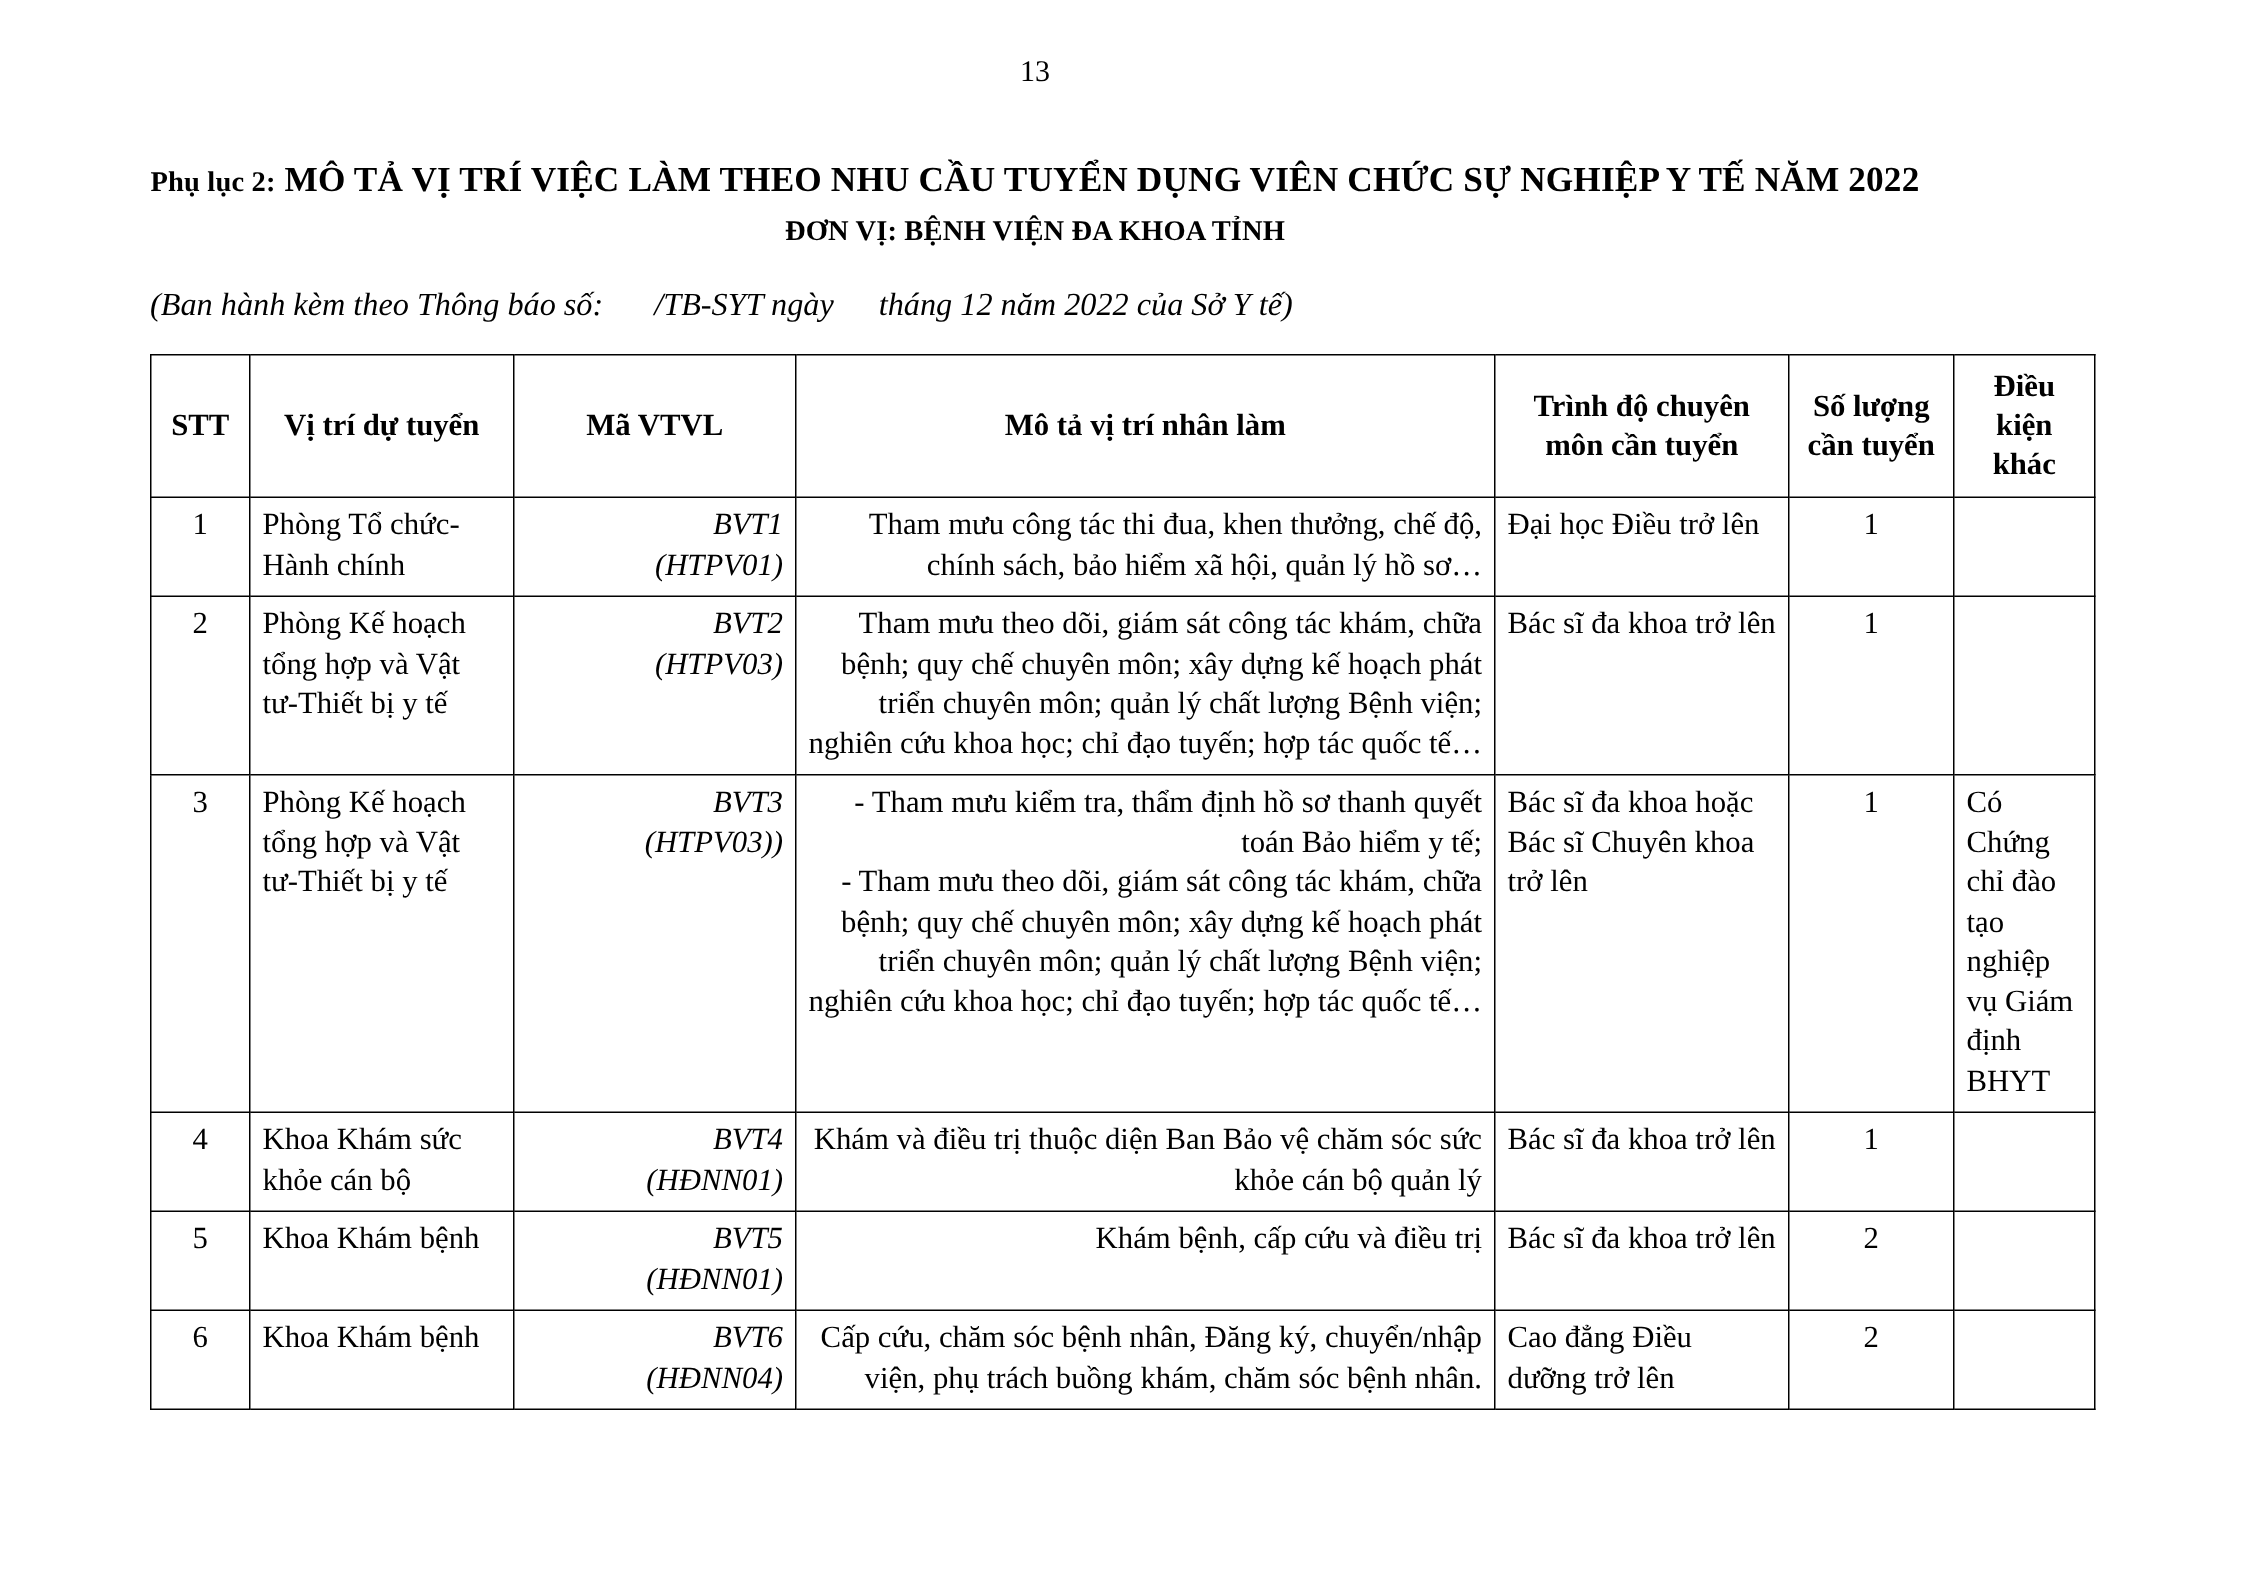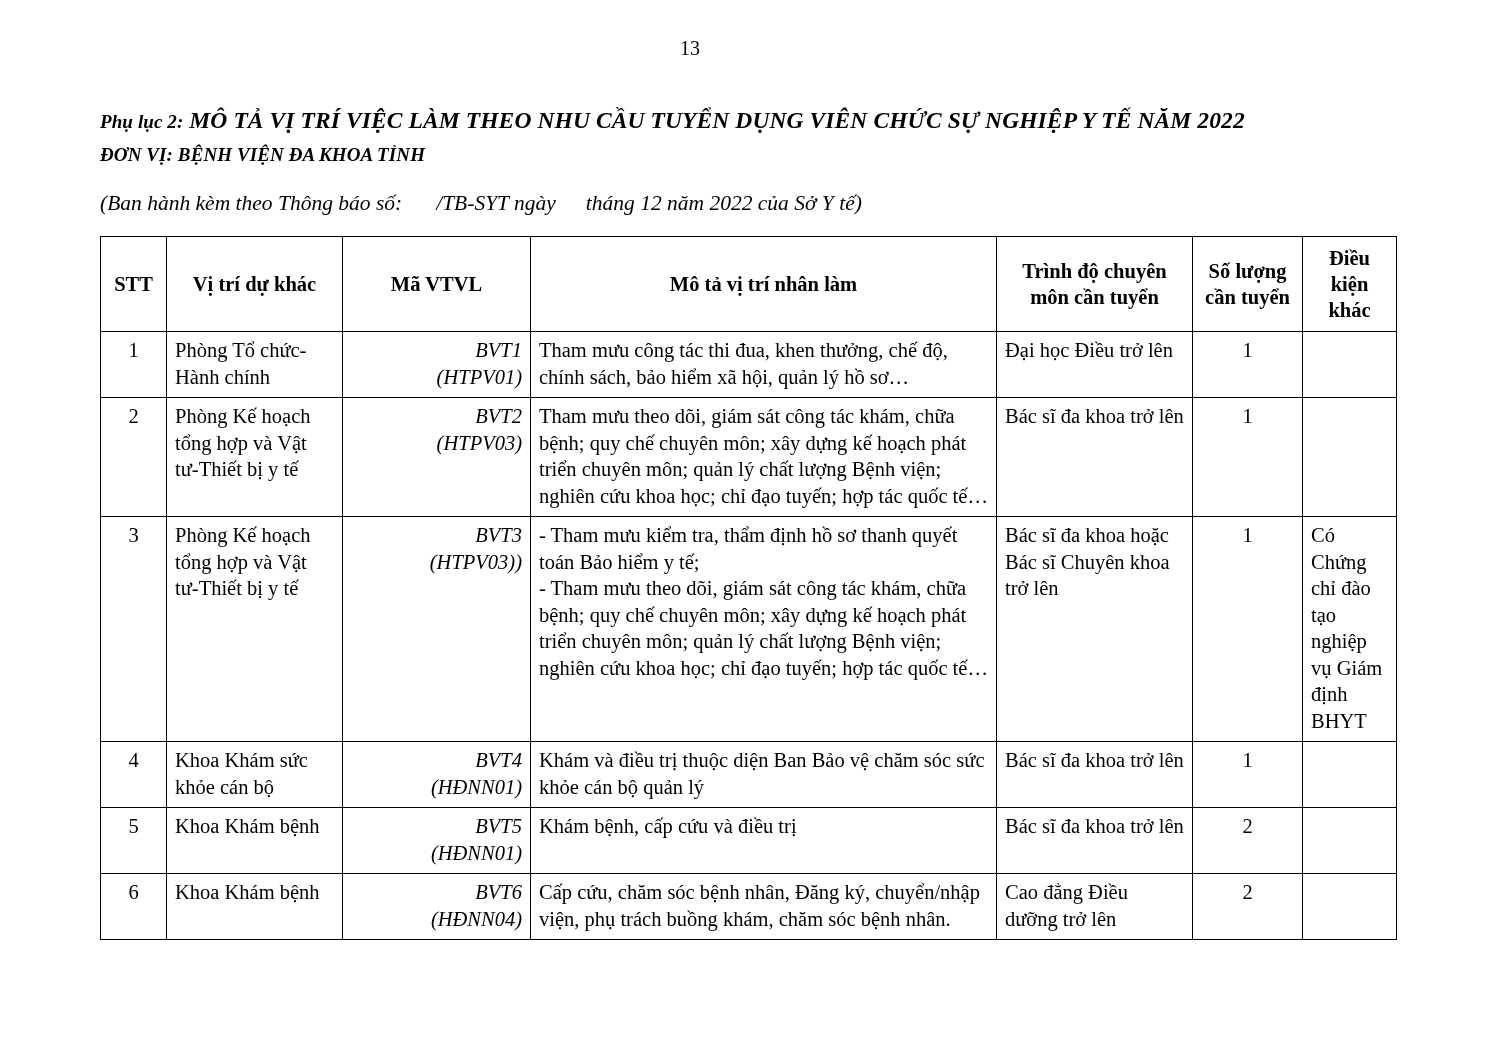--- a/index.html
+++ b/index.html
@@ -22,22 +22,22 @@
     padding: 36px 100px 0 100px;
     position: relative;
   }
   .page-number {
     text-align: center;
     font-size: 20px;
     line-height: 24px;
     margin-bottom: 44px;
   }
   .title-block {
+    text-align: center;
     margin-bottom: 6px;
-    font-style: italic;
   }
   .title-line1 {
     font-size: 23.5px;
     font-weight: bold;
     line-height: 32px;
     letter-spacing: 0.1px;
   }
   .title-line1 .prefix {
     font-size: 19px;
     font-weight: bold;
@@ -85,20 +85,21 @@
   td.c-pos {
     vertical-align: middle;
   }
   td.c-code {
     text-align: right;
     vertical-align: middle;
     font-style: italic;
   }
   td.c-desc {
     vertical-align: middle;
+    text-align: right;
   }
   td.c-level {
     vertical-align: middle;
   }
   td.c-qty {
     text-align: center;
     vertical-align: middle;
   }
   td.c-other {
     vertical-align: top;
@@ -134,21 +135,21 @@
       <col class="col-pos">
       <col class="col-code">
       <col class="col-desc">
       <col class="col-level">
       <col class="col-qty">
       <col class="col-other">
     </colgroup>
     <thead>
       <tr>
         <th>STT</th>
-        <th>Vị trí dự khác</th>
+        <th>Vị trí dự tuyển</th>
         <th>Mã VTVL</th>
         <th>Mô tả vị trí nhân làm</th>
         <th>Trình độ chuyên môn cần tuyển</th>
         <th>Số lượng cần tuyển</th>
         <th>Điều kiện khác</th>
       </tr>
     </thead>
     <tbody>
       <tr>
         <td class="c-stt">1</td>

